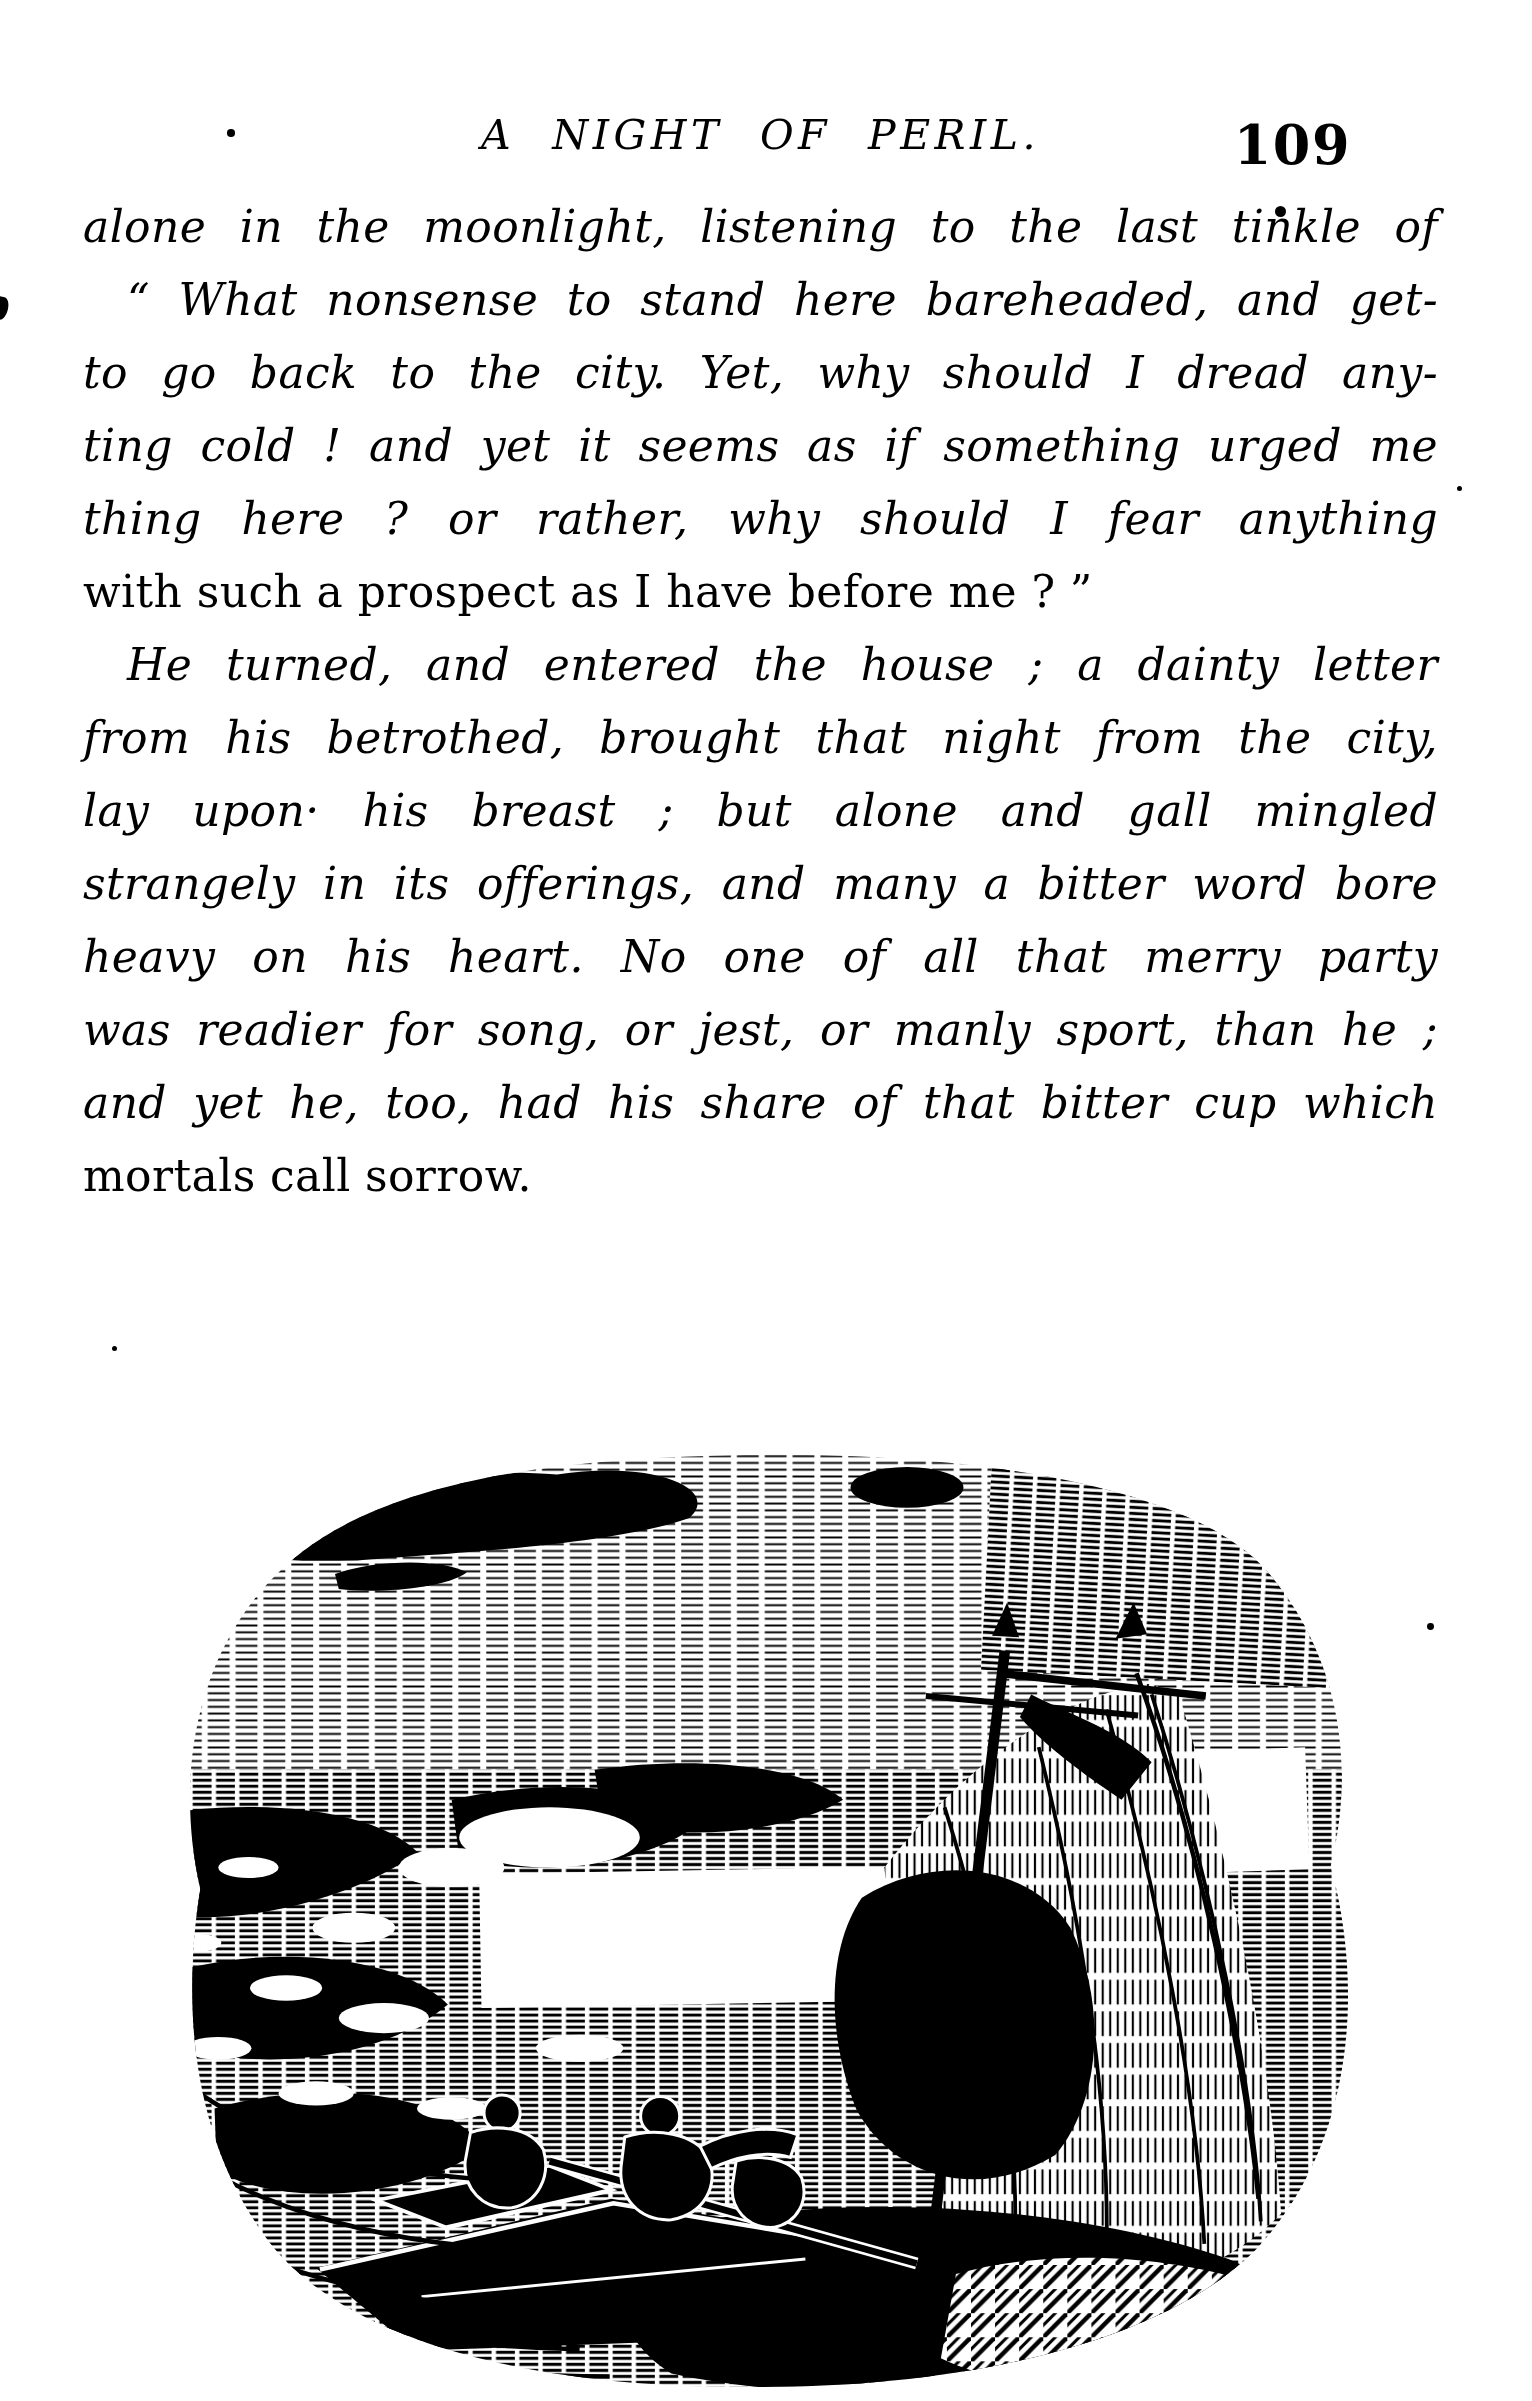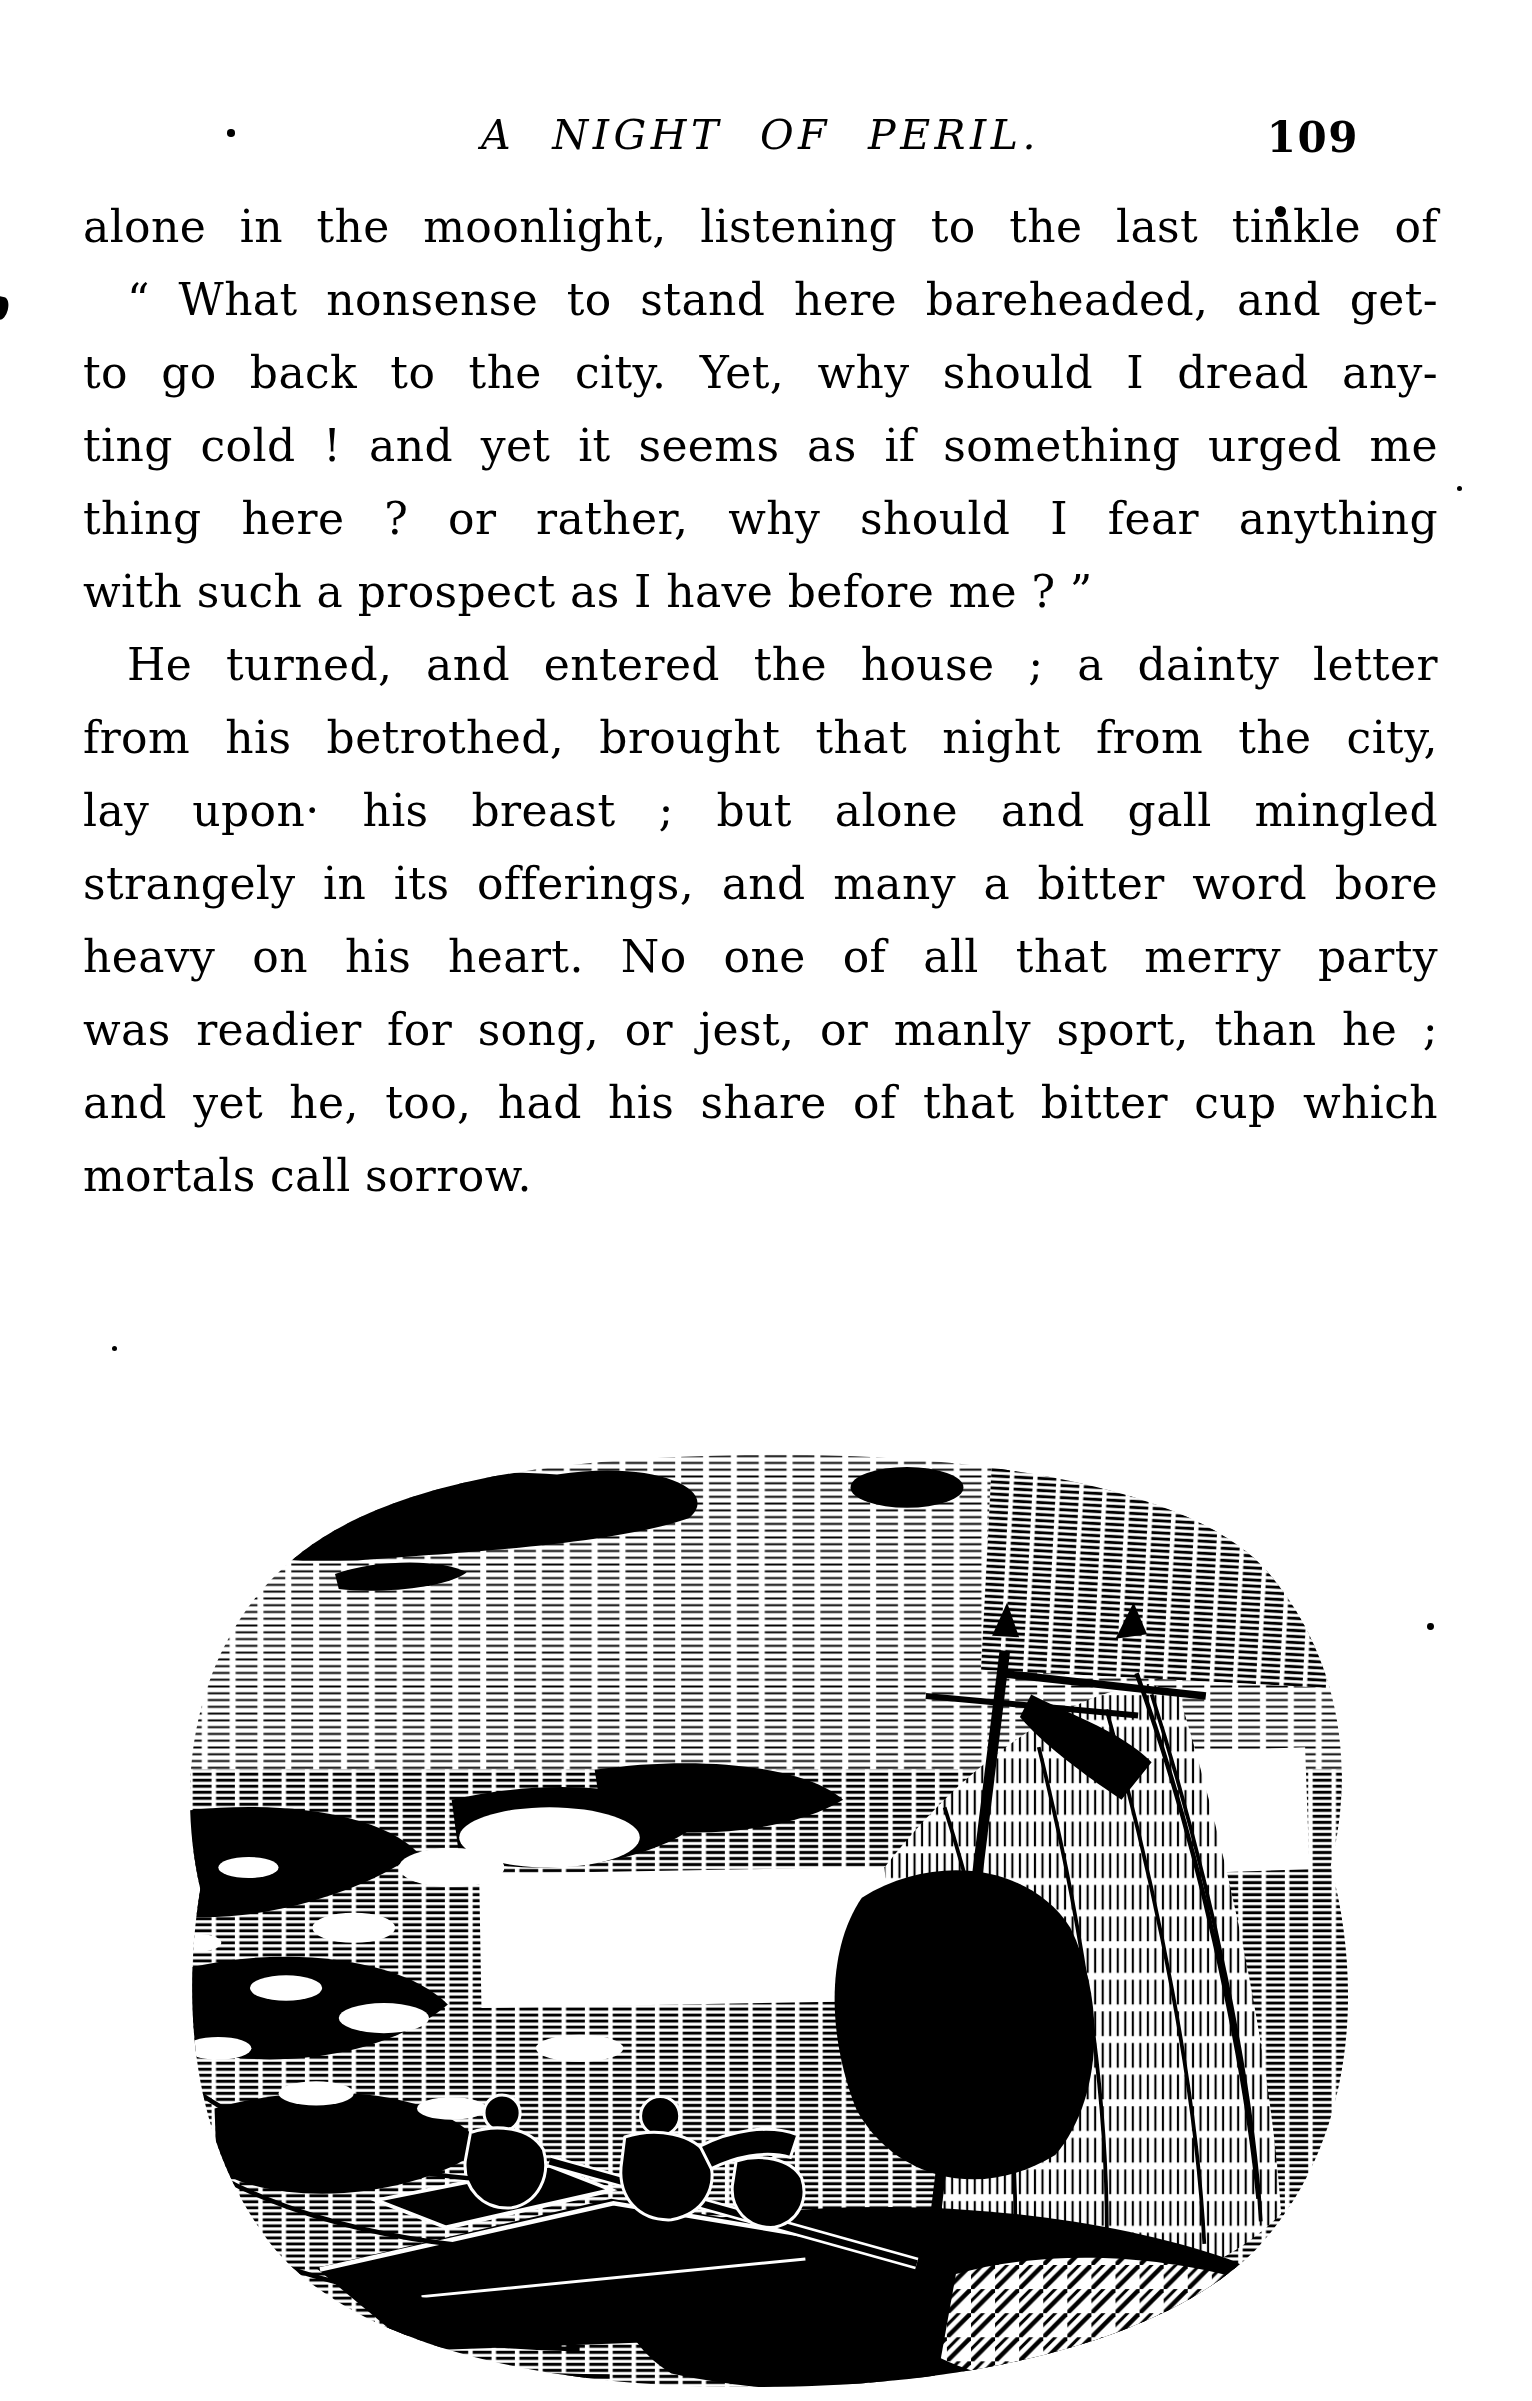--- a/index.html
+++ b/index.html
@@ -14,30 +14,30 @@
   
   #headrow{
     position:absolute;left:83px;top:111px;width:1355px;height:60px;
   }
   #running-head{
     position:absolute;left:0;right:0;text-align:center;
     font-style:italic;font-size:41px;letter-spacing:4.5px;word-spacing:19.6px;
     white-space:nowrap;
   }
   #folio{
-    position:absolute;right:79px;top:1.5px;
-    font-size:42px;font-weight:bold;letter-spacing:1.5px;
+    position:absolute;right:87px;top:1.5px;
+    font-size:54px;font-weight:bold;letter-spacing:1.5px;
   }
   
   #bodytext{
     position:absolute;left:83px;top:190px;width:1355px;
     font-size:44px;line-height:73px;letter-spacing:0.4px;
   }
   .line{white-space:normal;}
-  .j{text-align:justify;text-align-last:justify;}
+  .j{text-align:justify;text-align-last:justify;font-style:italic;}
   .e{text-align:left;}
   .ind{text-indent:44px;}
   
   .speck{position:absolute;background:#000;border-radius:50%;}
   #speck-header{left:227px;top:129px;width:7.5px;height:7.5px;}
   #speck-tinkle{left:1275px;top:206px;width:11.3px;height:11.3px;}
   #speck-mortals{left:112px;top:1346px;width:5.3px;height:5.3px;}
   #speck-rightmid{left:1457px;top:486px;width:5.3px;height:5.3px;}
   #speck-rightimg{left:1427px;top:1623px;width:6.8px;height:6.8px;}
   #edge-mark{

